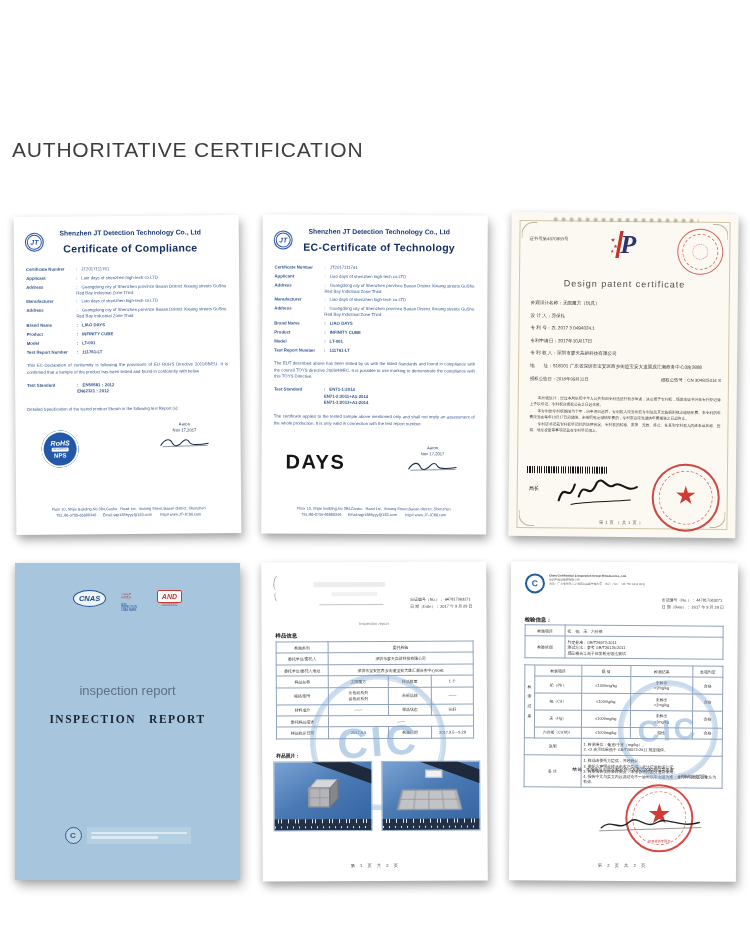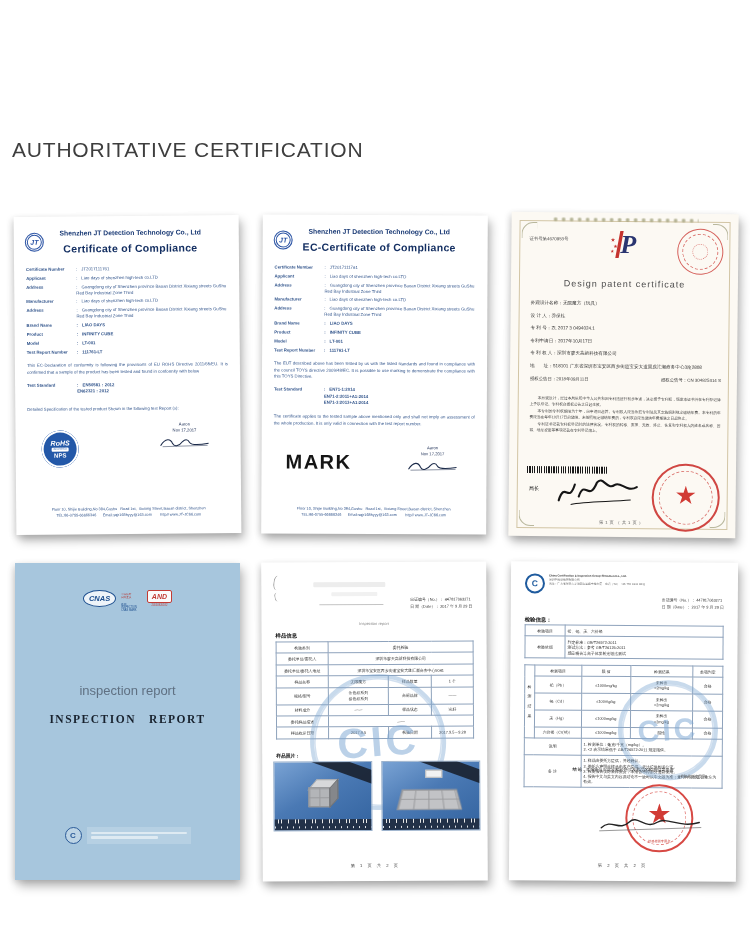--- a/index.html
+++ b/index.html
@@ -75,21 +75,21 @@
   .dir-sig{position:absolute;left:42px;top:262px}
   .seal-star{position:absolute;border-radius:50%}
   .pat-seal2{right:16px;top:250px;width:64px;height:64px;border:2px solid rgba(200,40,35,.85)}
   .pat-seal2::before{content:"";position:absolute;inset:5px;border:1.2px dashed rgba(200,40,35,.6);border-radius:50%}
   .star{position:absolute;background:rgba(205,42,36,.92);
     clip-path:polygon(50% 0%,61% 35%,98% 35%,68% 57%,79% 91%,50% 70%,21% 91%,32% 57%,2% 35%,39% 35%)}
   .pat-seal2 .star{left:22px;top:20px;width:20px;height:20px}
   .pat-footer{position:absolute;bottom:12px;width:100%;text-align:center;font-size:4.2px;color:#555;letter-spacing:2px}
 
   
-  .cv-logos{position:absolute;top:27px;left:0;width:100%;display:flex;justify-content:center;align-items:flex-start;gap:5px}
+  .cv-logos{position:absolute;top:27px;left:0;width:100%;display:flex;justify-content:center;align-items:flex-start;gap:15px}
   .cnas-oval{width:31px;height:15px;border:1.6px solid #1d4f8f;border-radius:50%;background:#eef4f9;color:#1d4f8f;
     font-weight:bold;font-style:italic;font-size:7.5px;display:flex;align-items:center;justify-content:center}
   .cnas-side{line-height:1.25;white-space:pre-line;font-size:2.6px}
   .cnas-red{color:#b8352f}.cnas-blue{color:#1d4f8f}
   .and-wrap{margin-left:5px;text-align:center}
   .and-box{width:23px;height:11px;border:1.2px solid #c23b35;border-radius:2px;background:#fbfbfb;color:#c23b35;
     font-weight:bold;font-style:italic;font-size:7px;display:flex;align-items:center;justify-content:center}
   .and-sub{font-size:2.6px;color:#c23b35;margin-top:1px}
   .cv-small{position:absolute;top:120px;width:100%;text-align:center;font-size:13px;color:#5f7082}
   .cv-big{position:absolute;top:150px;width:100%;text-align:center;font-family:"Liberation Serif",serif;font-weight:bold;
@@ -231,21 +231,21 @@
       <div class="f1">Floor 10, Shijie Building,No 384,Gushu   Road 1st,  Xixiang Street,Baoan district, Shenzhen</div>
       <div class="f2">TEL:86-0755-66666346      Email:sqjr168hyyy@163.com        http// www.JT-JC66.com</div>
     </div>
   </div>
 
   <div class="card c2">
     <div class="jt-head">
       <div class="jt-logo">JT</div>
       <div class="jt-head-text">
         <div class="jt-co">Shenzhen JT Detection Technology Co., Ltd</div>
-        <div class="jt-title">EC-Certificate of Compliance</div>
+        <div class="jt-title">EC-Certificate of Technology</div>
       </div>
     </div>
     <div class="jt-fields">
       <div class="frow">
           <span class="flabel">Certificate Number</span>
           <span class="fval">JT2017111761</span>
         </div>
       <div class="frow">
           <span class="flabel">Applicant</span>
           <span class="fval">Liao days of shenzhen high-tech co.LTD</span>
@@ -280,21 +280,21 @@
         </div>
     </div>
     <div class="jt-para">The EUT described above has been tested by us with the listed standards and found in compliance with the council TOYS directive 2009/48/EC. It is possible to use marking to demonstrate the compliance with this TOYS Directive.</div>
     <div class="jt-std">
       <span class="flabel">Test Standard</span>
       <span class="fval std-val">EN71-1:2014
 EN71-2:2011+A1:2014
 EN71-3:2013+A1:2014</span>
     </div>
     <div class="jt-para">The certificate applies to the tested sample above mentioned only and shall not imply an assessment of the whole production. It is only valid in connection with the test report number.</div>
-    <div class="big-this">MARK</div>
+    <div class="big-this">DAYS</div>
     <div class="sign-block" style="right:28px;top:230px">
       <div class="s1">Aaron</div>
       <div class="s1">Nov 17,2017</div>
       <svg class="sig-svg" width="52" height="13" viewBox="0 0 52 13">
           <path d="M2 10 C7 2 12 3 14 8 C16 12 21 10 24 6 C26 4 29 3 31 7 C33 10 44 9 50 8" stroke="#1c2b4a" fill="none" stroke-width="1.1"></path>
           <path d="M4 11 L49 10" stroke="#1c2b4a" fill="none" stroke-width="0.5"></path>
         </svg>
     </div>
     <div class="jt-footer">
       <div class="f1">Floor 10, Shijie Building,No 384,Gushu   Road 1st,  Xixiang Street,Baoan district, Shenzhen</div>

